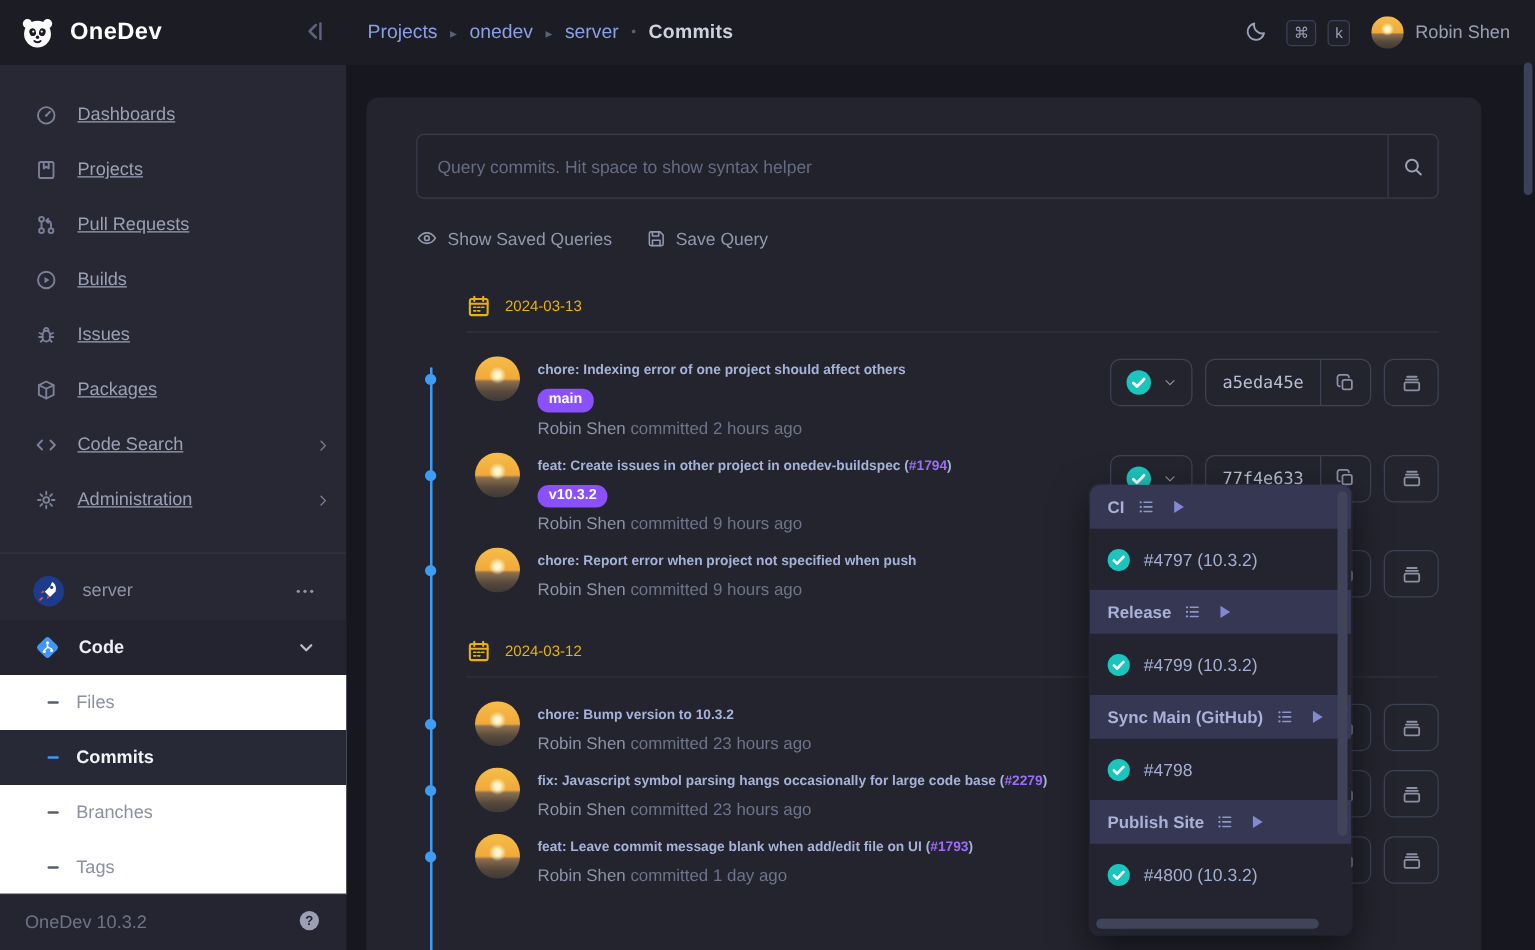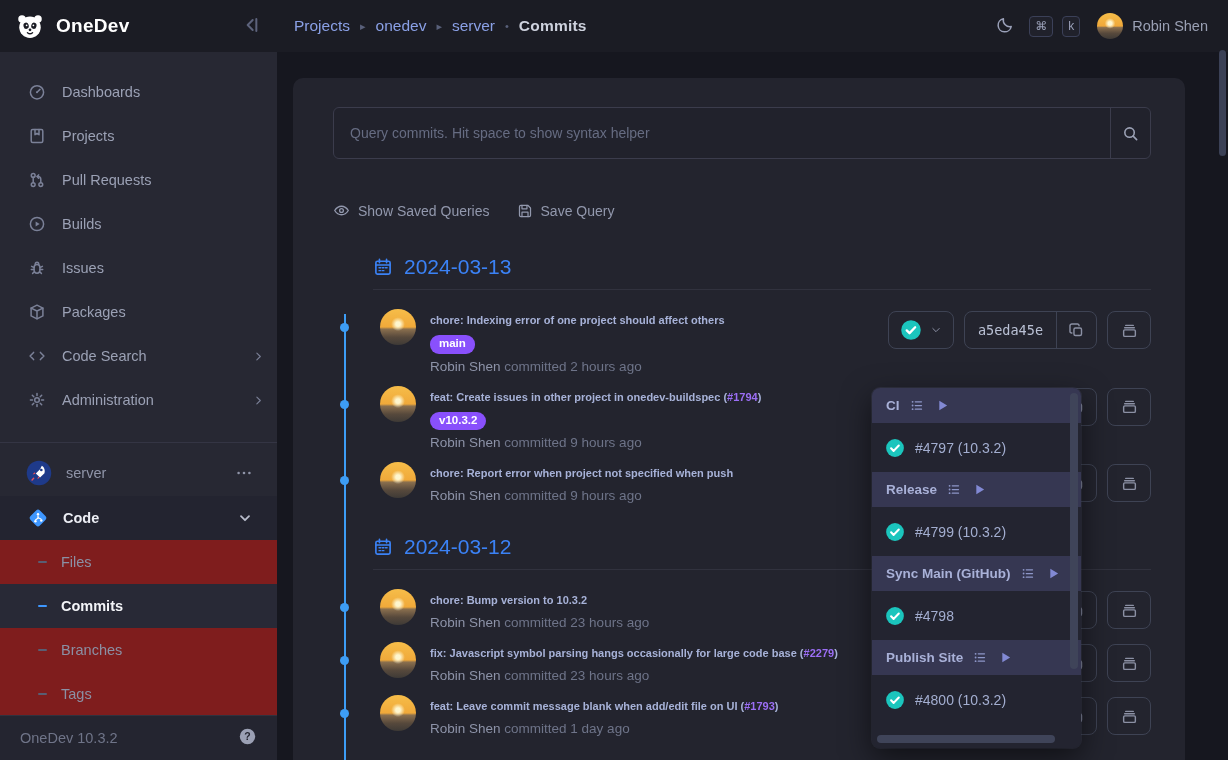--- a/index.html
+++ b/index.html
@@ -22,52 +22,52 @@
   .key-badge { border:1px solid #3b4058; color:#9aa0b8; border-radius:4px; font-size:12px; line-height:1; padding:3px 5px 4px; background:#20212b; }
   .user-chip { display:flex; align-items:center; gap:9px; margin-left:8px; cursor:pointer; }
   .avatar-sm { width:26px; height:26px; border-radius:50%;
     background: radial-gradient(circle at 50% 40%, rgba(255,250,215,.95) 0 9%, rgba(255,250,215,0) 26%),
                 linear-gradient(180deg,#f6bd49 0%,#f0a93a 50%,#8a6f4e 56%,#57493c 78%,#3e3a36 100%); }
   .user-name { color:#9aa0b4; font-size:14.5px; }
 
   
   .sidebar { position:absolute; top:52px; left:0; bottom:0; width:277px; background:#272833; z-index:15; }
   .side-menu { padding-top:18px; }
-  .side-item { height:44px; display:flex; align-items:center; gap:16px; padding:0 12px 0 28px; color:#9ba1b5; font-size:14.5px; cursor:pointer; }
+  .side-item { height:44px; display:flex; align-items:center; gap:16px; padding:0 12px 0 28px; color:#9ba1b5; font-size:14.5px; cursor:pointer;text-decoration:underline; }
   .side-item .mi { color:#7b8198; }
   .side-chevron { margin-left:auto; color:#7b8198; }
   .sidebar-divider { height:1px; background:#343544; margin-top:20px; }
   .project-row { height:46px; margin-top:7px; display:flex; align-items:center; gap:14px; padding:0 24px 0 26px; color:#8f94a8; font-size:14.5px; cursor:pointer; }
   .project-dots { margin-left:auto; color:#8f94a8; cursor:pointer; }
   .code-header { height:44px; background:#232430; display:flex; align-items:center; gap:14px; padding:0 24px 0 27px; color:#eceef4; font-size:14.5px; font-weight:bold; cursor:pointer; }
   .code-header .side-chevron { color:#b9bdcc; }
-  .code-sub { background:#7f1d1d; }
+  .code-sub { background:#ffffff; }
   .sub-item { height:44px; display:flex; align-items:center; gap:14px; padding-left:38px; color:#8b90a4; font-size:14.5px; cursor:pointer; }
   .sub-item .dash { width:9px; height:2px; border-radius:1px; background:#595e73; }
   .sub-item.active { background:#282936; color:#f3f4f8; font-weight:bold; }
   .sub-item.active .dash { background:#3e97ff; }
   .sidebar-footer { position:absolute; bottom:0; left:0; right:0; height:45px; background:#242530; border-top:1px solid #31323e; display:flex; align-items:center; padding:0 20px; color:#6f7488; font-size:14.5px; }
   .help-btn { margin-left:auto; background:none; border:none; color:#9ba0b4; cursor:pointer; }
 
   
   .main-panel { position:absolute; left:293px; top:78px; width:892px; bottom:0; background:#23242e; border-radius:10px 10px 0 0; overflow:hidden; z-index:5; }
   .panel-inner { padding:29px 34px 0 40px; position:relative; }
 
   .search-row { display:flex; height:52px; border:1px solid #3b3c4c; border-radius:6px; background:#21222c; overflow:hidden; }
   .search-input { flex:1; background:transparent; border:none; outline:none; color:#c6cad8; font-size:14px; padding:0 16px; font-family:"Liberation Sans", sans-serif; }
   .search-input::placeholder { color:#666c82; }
   .search-btn { width:40px; border:none; border-left:1px solid #3b3c4c; background:transparent; color:#9ba1b5; display:flex; align-items:center; justify-content:center; cursor:pointer; }
 
   .query-actions { display:flex; align-items:center; gap:27px; margin-top:23px; color:#9298ad; font-size:14px; }
-  .q-action { display:flex; align-items:center; gap:8px; cursor:pointer;margin-top:20px; }
+  .q-action { display:flex; align-items:center; gap:8px; cursor:pointer; }
 
   .groups { margin-top:36px; position:relative; }
   .timeline { position:absolute; left:11px; top:59px; bottom:-200px; width:2px; background:#3d9df5; }
   .group + .group { margin-top:30px; }
-  .group-header { display:flex; align-items:center; gap:11px; margin-left:40px; color:#3b82f6; font-size:21px;text-align:center; }
+  .group-header { display:flex; align-items:center; gap:11px; margin-left:40px; color:#eab308; font-size:12px;text-align:center; }
   .group-hr { height:1px; background:#31323e; margin:10px 0 19px 40px; }
 
   .commit-row { position:relative; display:flex; align-items:flex-start; padding-left:47px; margin-bottom:10px; }
   .commit-dot { position:absolute; left:7px; top:14px; width:9px; height:9px; border-radius:50%; background:#3d9df5; z-index:2; }
   .commit-avatar { width:36px; height:36px; border-radius:50%; flex:none; margin-right:14px;
     background: radial-gradient(circle at 50% 42%, rgba(255,250,215,.95) 0 8%, rgba(255,250,215,0) 25%),
                 linear-gradient(180deg,#f6bd49 0%,#f0a93a 50%,#8a6f4e 56%,#57493c 78%,#3e3a36 100%); }
   .commit-body { width:438px; flex:none; }
   .commit-title { color:#a7b2d8; font-size:11px; font-weight:bold; line-height:22px; cursor:pointer; }
   .issue-link { color:#9b6ef5; cursor:pointer; }

